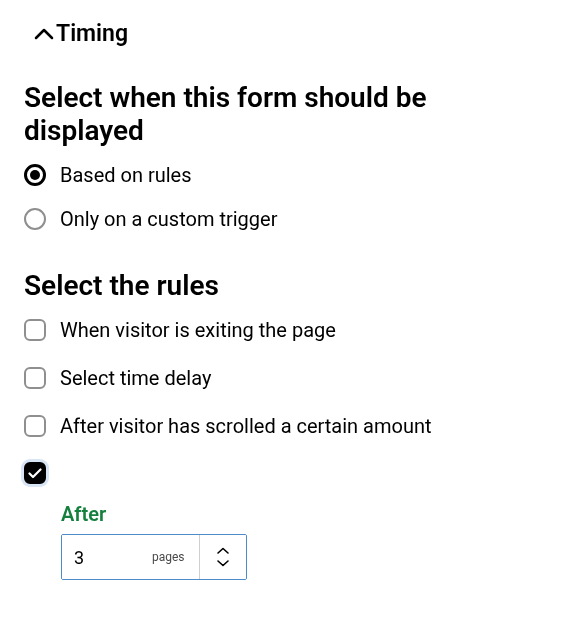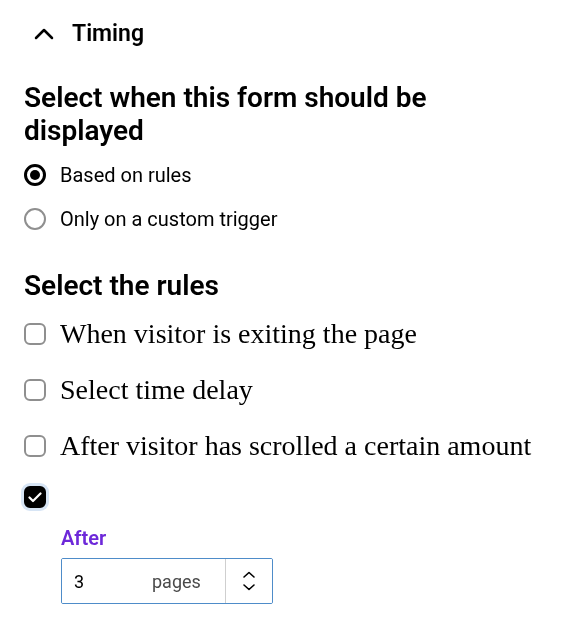--- a/index.html
+++ b/index.html
@@ -11,21 +11,21 @@
       font-family: -apple-system, BlinkMacSystemFont, "Segoe UI", Roboto, Helvetica, Arial, sans-serif;
       background: #fff;
       width: 562px;
       height: 618px;
       padding: 20px 24px;
       color: #000;
     }
     .section-header {
       display: flex;
       align-items: center;
-      gap: 18px;
+      gap: 2px;
       margin-bottom: 34px;
       padding-left: 10px;
     }
     .chevron-up {
       display: inline-flex;
       align-items: center;
       justify-content: center;
     }
     .section-title {
       font-size: 23px;
@@ -94,32 +94,31 @@
       justify-content: center;
       flex-shrink: 0;
       background: #fff;
     }
     .checkbox-box.checked {
       background: #000;
       border-color: #000;
       box-shadow: 0 0 0 3px #d7e5f5;
     }
     .checkbox-label {
-      font-size: 28px;
-      color: #000;
-      font-family: Liberation Serif, serif;
+      font-size: 20px;
+      color: #000;
     }
     .nested-field {
       padding-left: 37px;
       margin-top: -6px;
     }
     .field-label {
       font-size: 20px;
       font-weight: 600;
-      color: #6d28d9;
+      color: #15803d;
       margin-bottom: 8px;
       display: block;
     }
     .stepper {
       display: inline-flex;
       align-items: stretch;
       border: 1px solid #4e8cc9;
       border-radius: 2px;
       height: 46px;
       overflow: hidden;
@@ -128,22 +127,22 @@
       border: none;
       outline: none;
       padding: 0 12px;
       font-size: 18px;
       width: 90px;
       font-family: inherit;
     }
     .stepper-unit {
       display: flex;
       align-items: center;
-      padding-right: 24px;
-      font-size: 18px;
+      padding-right: 14px;
+      font-size: 12px;
       color: #4a4a4a;
       border-right: 1px solid #cfcfcf;
     }
     .stepper-buttons {
       display: flex;
       flex-direction: column;
       justify-content: center;
       width: 46px;
       align-items: center;
       gap: 4px;

